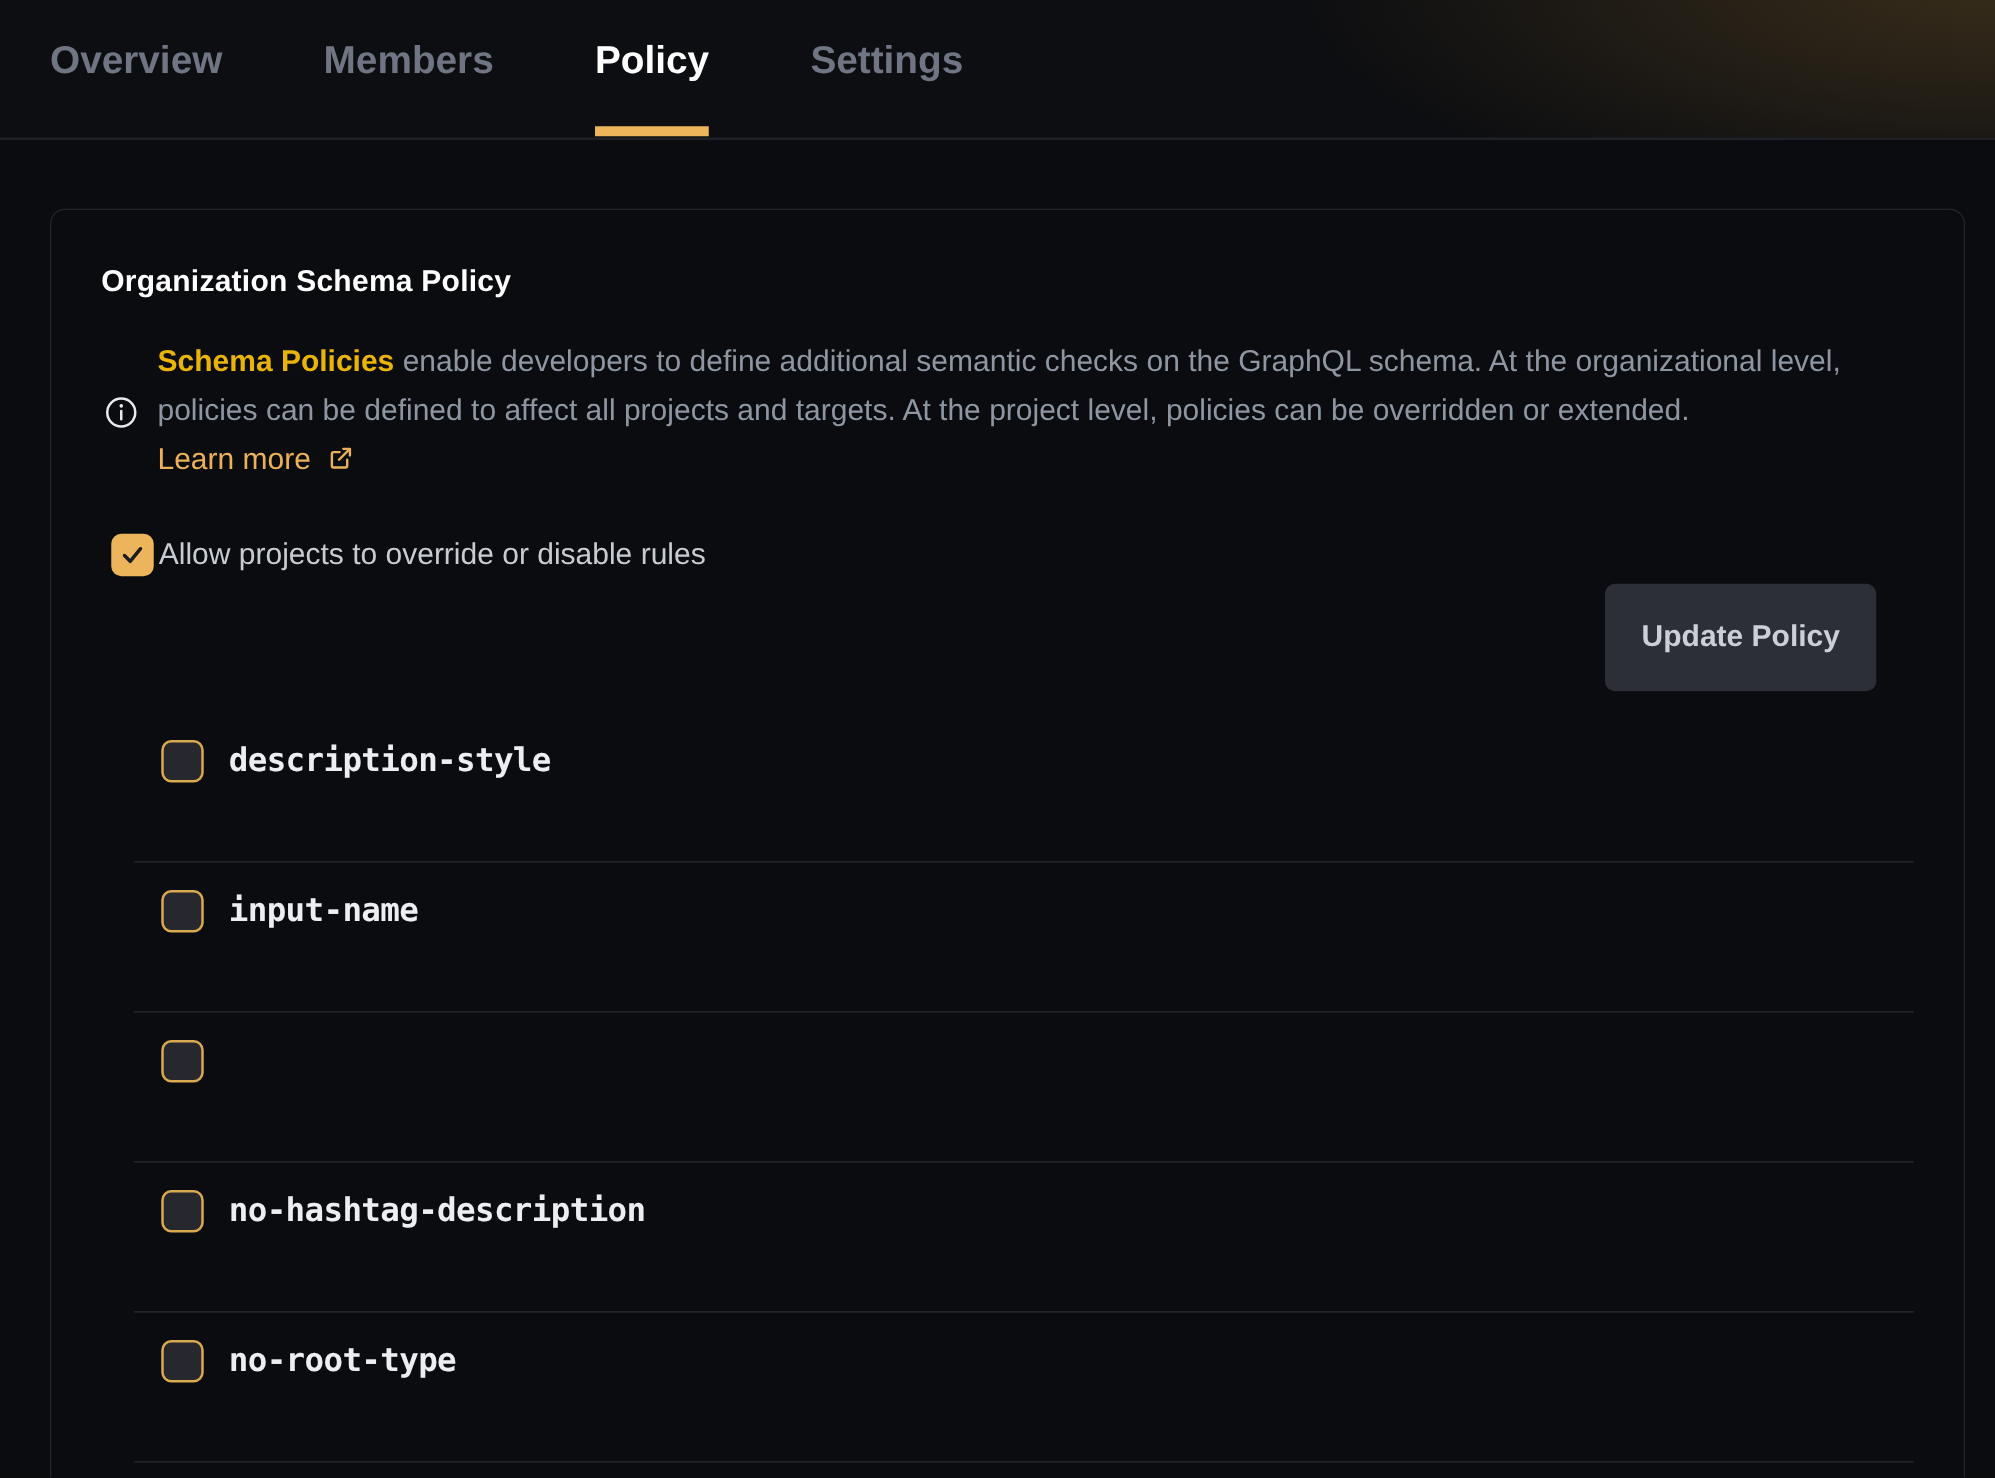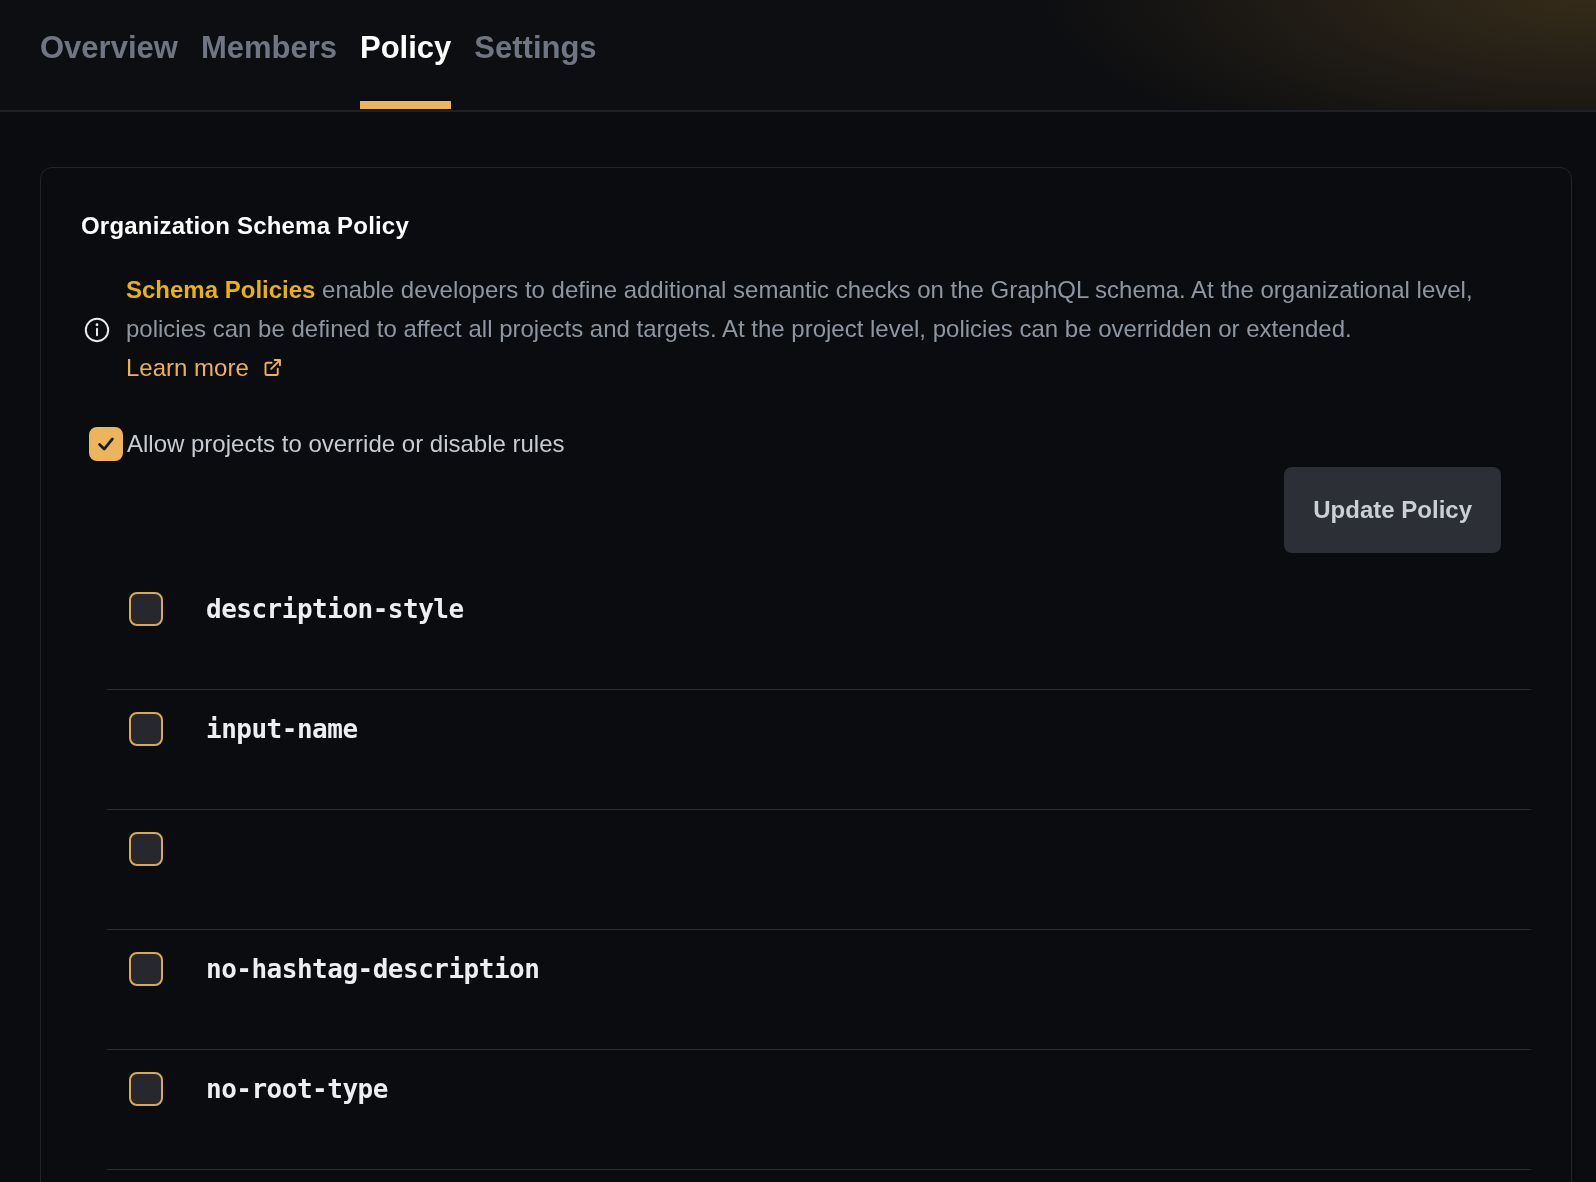--- a/index.html
+++ b/index.html
@@ -10,21 +10,21 @@
     background: #0b0c0f;
     font-family: "Liberation Sans", sans-serif;
   }
 
   
   .header {
     height: 112px;
     padding-left: 40px;
     display: flex;
     align-items: stretch;
-    gap: 23px;
+    gap: 81px;
     border-bottom: 2px solid #1f2126;
     background:
       radial-gradient(900px 300px at 100% -10%, rgba(205,152,58,0.22), rgba(13,14,17,0) 62%),
       #0d0e11;
   }
   .tab {
     position: relative;
     display: flex;
     align-items: center;
     padding-bottom: 14px;
@@ -127,21 +127,21 @@
     padding: 29px 29px;
     border-radius: 8px;
     cursor: pointer;
   }
 
   
   .rules { margin: 17px 0 0 26px; }
   .rule-item {
     display: flex;
     align-items: center;
-    gap: 43px;
+    gap: 20px;
     padding: 22px 0 63px 22px;
     border-bottom: 1px solid #2a2d33;
     cursor: pointer;
   }
   .rule-name {
     font-family: "DejaVu Sans Mono", "Liberation Mono", monospace;
     font-size: 26px;
     font-weight: 700;
     letter-spacing: -0.5px;
     color: #eceef1;

